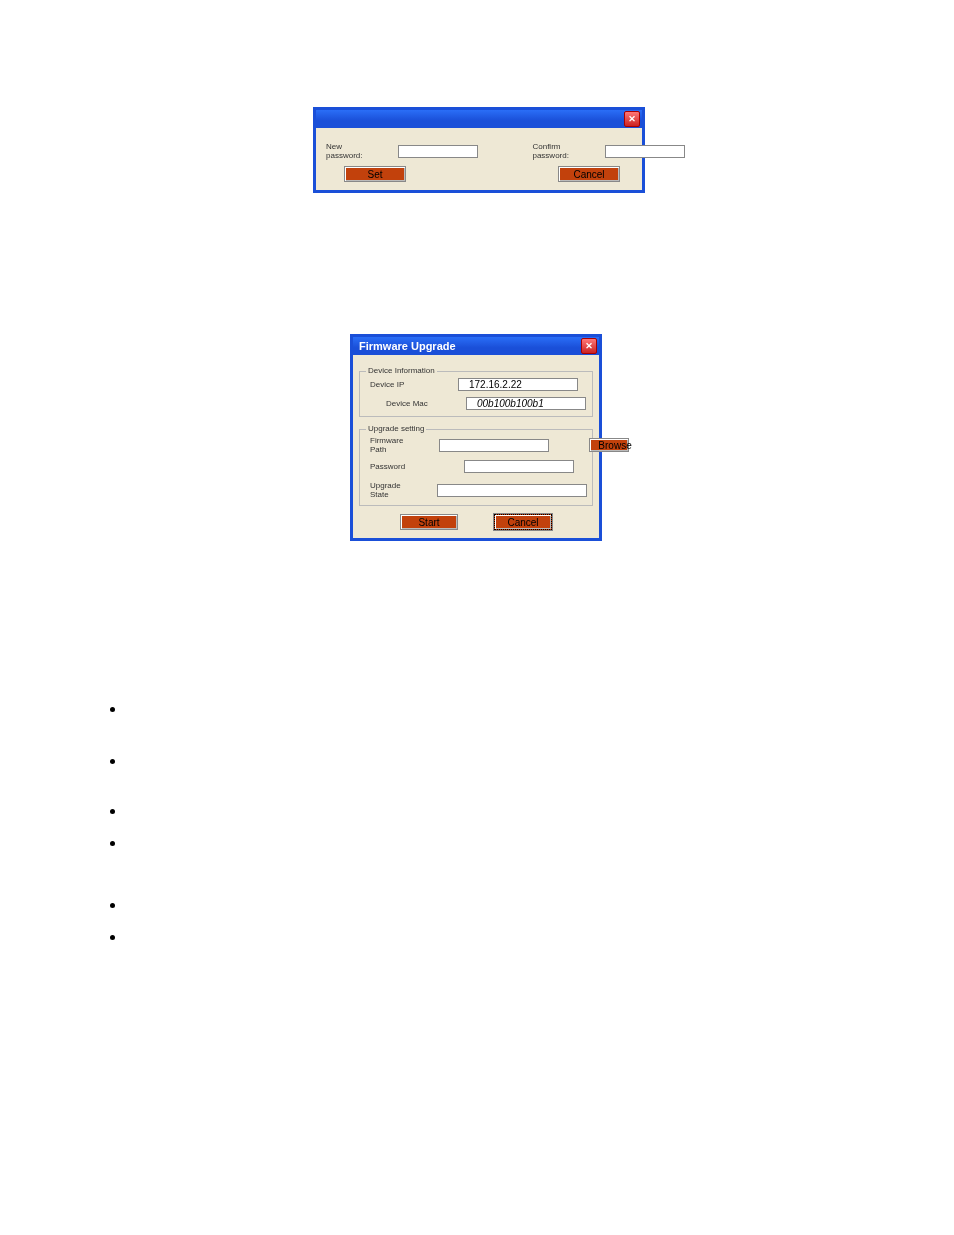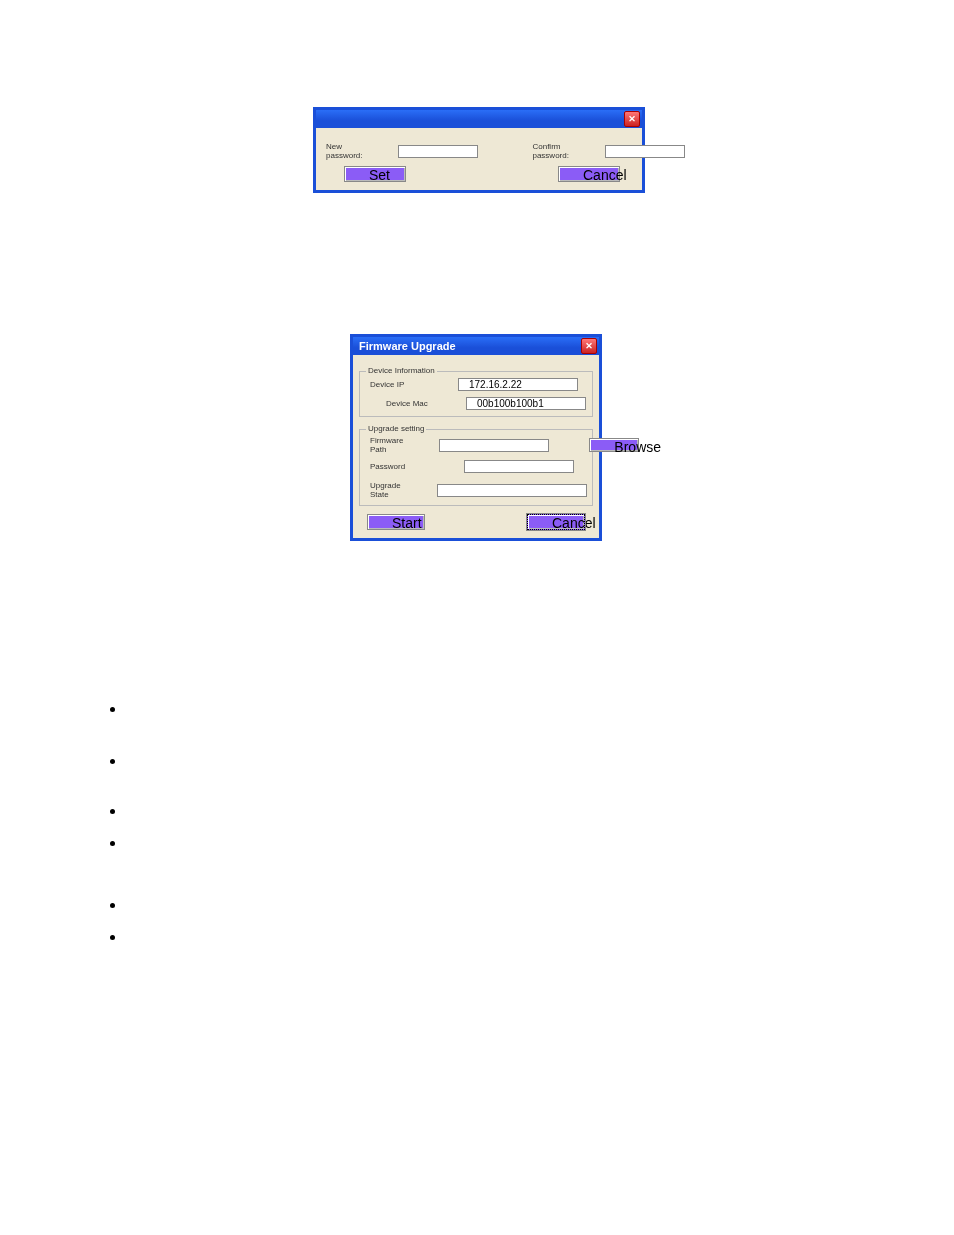--- a/index.html
+++ b/index.html
@@ -6,21 +6,21 @@
   .page{position:relative;width:954px;height:1235px;}
   
   .win{position:absolute;border:3px solid #1a4fd8;background:#eee8d5;}
   .titlebar{height:18px;background:linear-gradient(to bottom,#2a6ef7 0%,#1a4fd8 60%,#1a4fd8 100%);display:flex;align-items:center;justify-content:space-between;padding:0 2px;}
   .titlebar .title{color:#fff;font-size:11px;font-weight:bold;padding-left:4px;}
   .closebtn{width:14px;height:14px;background:linear-gradient(to bottom,#f77,#c22);border:1px solid #a00;border-radius:2px;display:flex;align-items:center;justify-content:center;color:#fff;font-size:9px;line-height:1;font-weight:bold;cursor:default;}
   .content{background:#eee8d5;padding:10px 8px;}
   .row{display:flex;align-items:center;margin-bottom:6px;gap:36px;}
   .lbl{font-size:8px;color:#333;}
   input.txt{border:1px solid #888;background:#fff;font-size:10px;height:13px;padding:1px 10px;box-sizing:border-box;}
-  button.btn{border:1px solid #888;background:#8b5cf6;font-size:14px;height:16px;padding:0 24px;cursor:default;box-shadow:1px 1px 0 #fff inset,-1px -1px 0 #bbb inset;}
+  button.btn{border:1px solid #888;background:#c2410c;font-size:10px;height:16px;padding:0 8px;cursor:default;box-shadow:1px 1px 0 #fff inset,-1px -1px 0 #bbb inset;}
   button.btn.focus{border:1px dotted #000;outline:1px solid #888;}
   
   .fs{border:1px solid #bbb;margin:12px 2px 8px 2px;padding:6px 6px 6px 10px;position:relative;}
   .fs .legend{position:absolute;top:-6px;left:6px;background:#eee8d5;padding:0 2px;font-size:8px;color:#333;}
   
   .bullets{position:absolute;left:110px;list-style:none;padding:0;margin:0;}
   .bullets li{position:relative;padding-left:18px;font-size:11px;color:#000;min-height:14px;}
   .bullets li::before{content:"";position:absolute;left:0;top:4px;width:5px;height:5px;background:#000;border-radius:50%;}
 </style>
 </head>
@@ -55,42 +55,42 @@
     <div class="content" style="padding:4px 4px 8px 4px;">
 
       <div class="fs">
         <span class="legend">Device Information</span>
         <div class="row">
           <span class="lbl" style="width:52px;">Device IP</span>
           <input class="txt" style="width: 120px;" value="172.16.2.22">
         </div>
         <div class="row" style="margin-bottom:0;">
           <span class="lbl" style="width:52px;padding-left:16px;">Device Mac</span>
-          <input class="txt" style="width: 120px;" value="00b100b100b1">
+          <input class="txt" style="width: 120px; font-style: italic;" value="00b100b100b1">
         </div>
       </div>
 
       <div class="fs">
         <span class="legend">Upgrade setting</span>
         <div class="row">
           <span class="lbl" style="width:58px;">Firmware Path</span>
           <input class="txt" style="width: 110px;">
           <button class="btn" style="margin-left:4px;width:40px;height:14px;">Browse</button>
         </div>
         <div class="row">
           <span class="lbl" style="width:58px;">Password</span>
           <input class="txt" style="width: 110px;">
         </div>
         <div class="row" style="margin-top:8px;margin-bottom:0;">
           <span class="lbl" style="width:58px;">Upgrade State</span>
           <input class="txt" style="width: 150px;">
         </div>
       </div>
 
-      <div class="row" style="justify-content:space-between;margin:0 10px;">
+      <div class="row" style="justify-content:center;margin:0 10px;">
         <button class="btn" style="width:58px;">Start</button>
         <button class="btn focus" style="width:58px;">Cancel</button>
       </div>
 
     </div>
   </div>
 
   <ul class="bullets" style="top:703px;">
     <li style="margin-bottom:38px;"></li>
     <li style="margin-bottom:36px;"></li>

